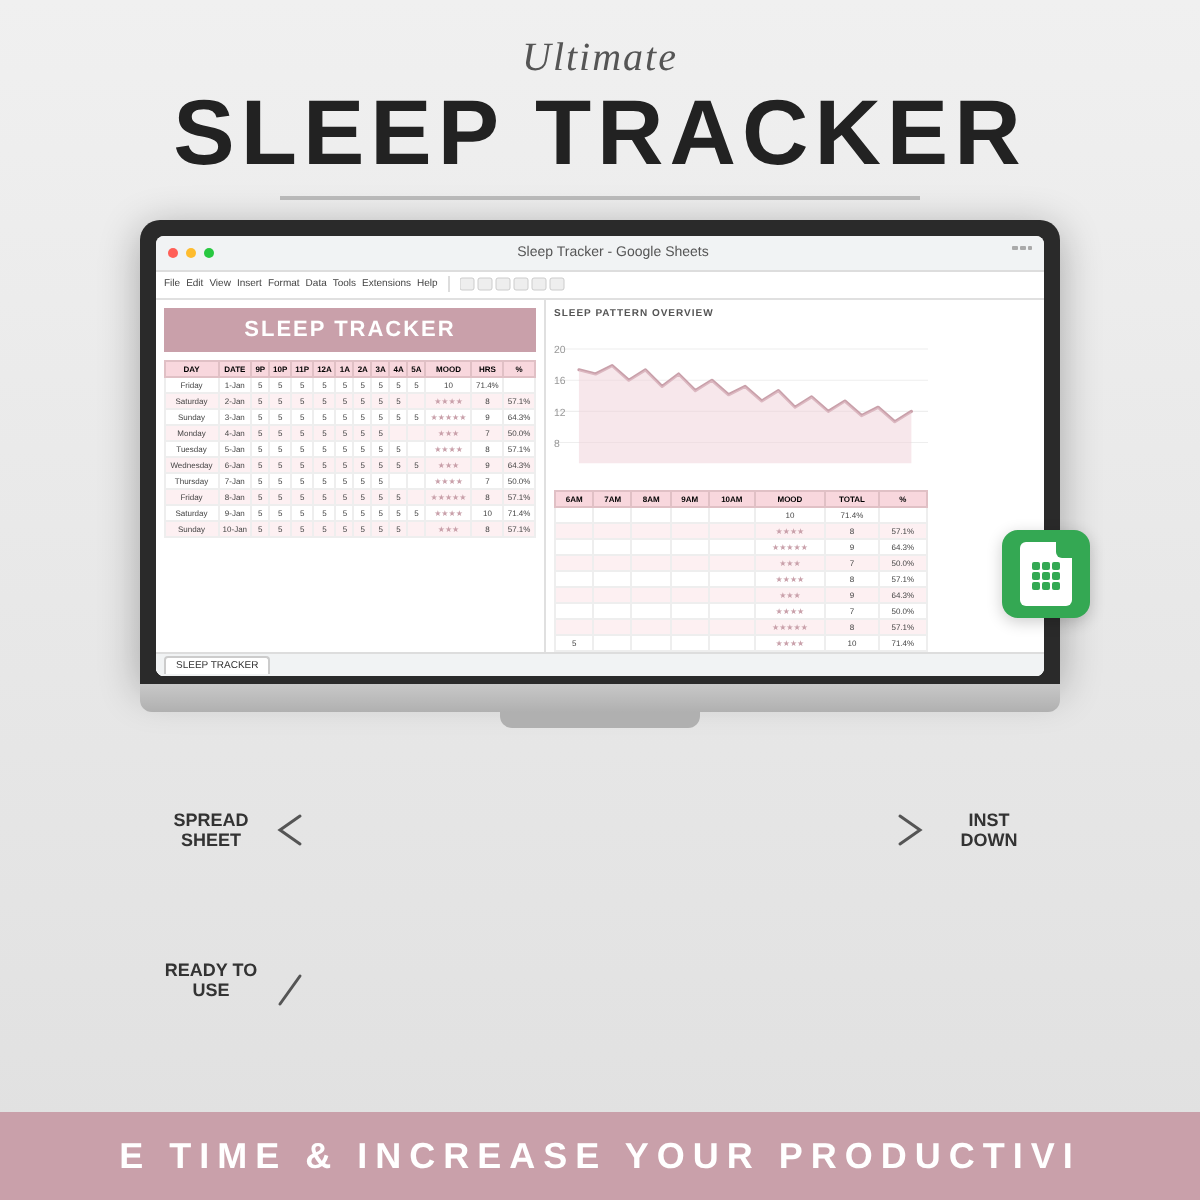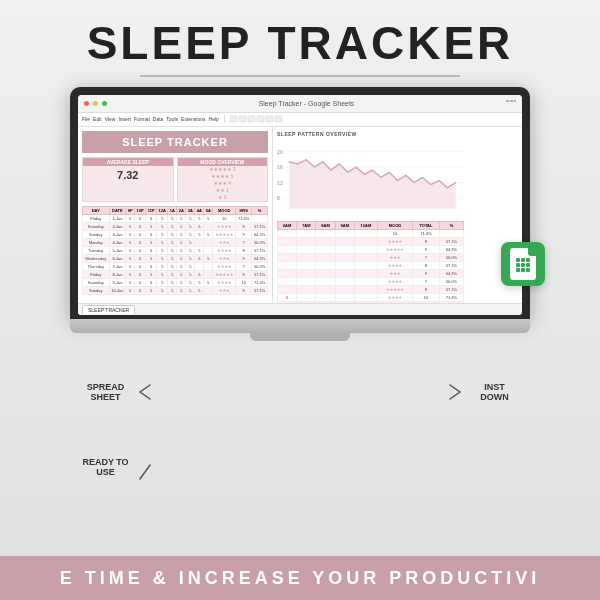--- a/index.html
+++ b/index.html
@@ -358,20 +358,21 @@
       letter-spacing: 4px;
       text-transform: uppercase;
     }
   </style>
 </head>
 <body>
 
 <div class="bg"></div>
 
 <div class="top-section">
+  <span class="subtitle-cursive">Ultimate</span>
   <span class="main-title">SLEEP TRACKER</span>
   <div class="divider"></div>
 </div>
 
 <div style="position:relative; z-index:2; width:460px; margin-top:0px;">
 
   <div class="annotation annotation-left">
     <span>SPREAD
 SHEET</span>
   </div>
@@ -451,36 +452,20 @@
           <rect x="27" y="2" width="7" height="6" rx="1" fill="#eee" stroke="#ccc" stroke-width="0.5"></rect>
           <rect x="36" y="2" width="7" height="6" rx="1" fill="#eee" stroke="#ccc" stroke-width="0.5"></rect>
           <rect x="45" y="2" width="7" height="6" rx="1" fill="#eee" stroke="#ccc" stroke-width="0.5"></rect>
         </svg>
       </div>
 
       <div class="sheets-content">
 
         <div class="left-panel">
           <div class="sleep-tracker-header">SLEEP TRACKER</div>
-          <div class="stats-row">
-            <div class="stat-box">
-              <div class="stat-box-label">AVERAGE SLEEP</div>
-              <div class="stat-box-value">7.32</div>
-            </div>
-            <div class="stat-box">
-              <div class="stat-box-label">MOOD OVERVIEW</div>
-              <div class="mood-mini">
-                ★★★★★ 3<br>
-                ★★★★ 5<br>
-                ★★★ 4<br>
-                ★★ 1<br>
-                ★ 0
-              </div>
-            </div>
-          </div>
 
           <div style="overflow:hidden; flex:1;">
             <table style="width:100%; border-collapse:collapse; font-size:4px;">
               <thead>
                 <tr>
                   <th style="background:#f8d7dd; border:1px solid #e0c0c5; padding:1px; font-size:4px;">DAY</th>
                   <th style="background:#f8d7dd; border:1px solid #e0c0c5; padding:1px; font-size:4px;">DATE</th>
                   <th style="background:#f8d7dd; border:1px solid #e0c0c5; padding:1px; font-size:4px;">9P</th>
                   <th style="background:#f8d7dd; border:1px solid #e0c0c5; padding:1px; font-size:4px;">10P</th>
                   <th style="background:#f8d7dd; border:1px solid #e0c0c5; padding:1px; font-size:4px;">11P</th>

